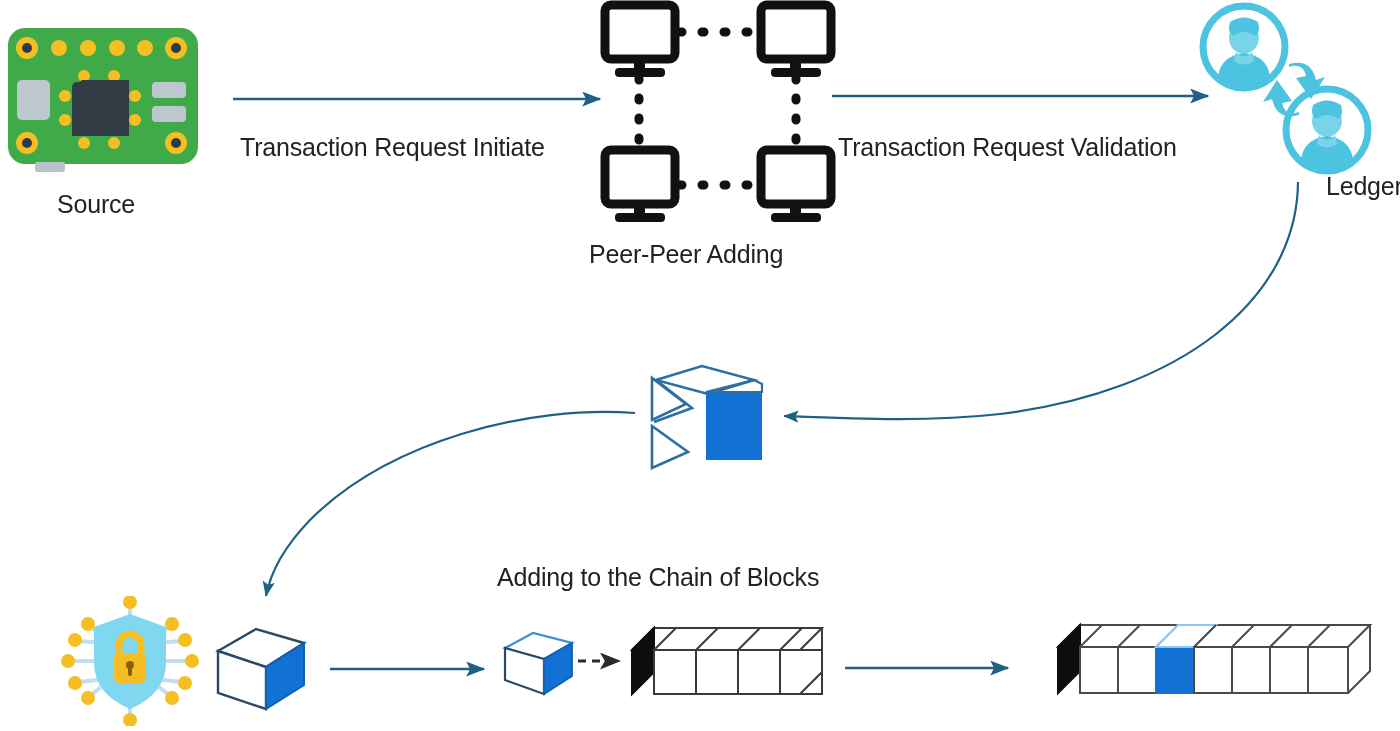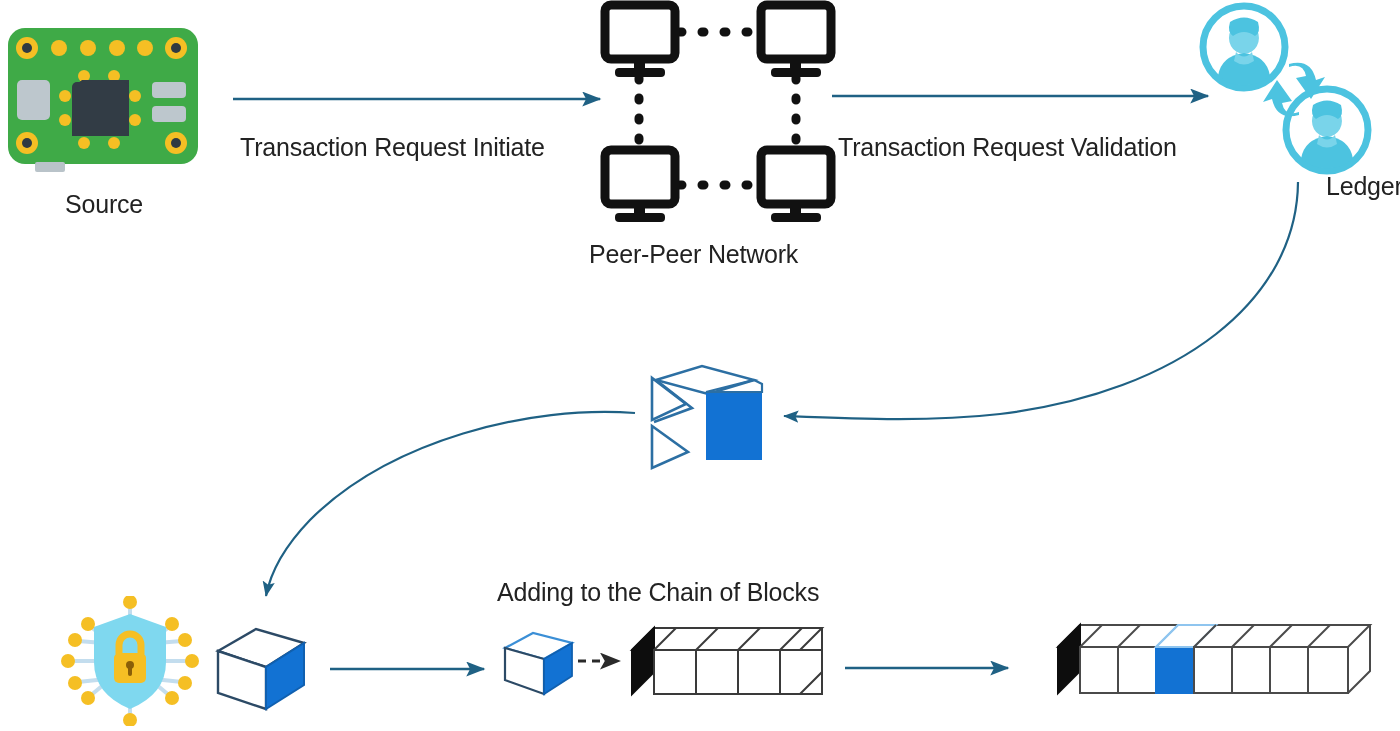--- a/index.html
+++ b/index.html
@@ -99,21 +99,21 @@
         <circle cx="110" cy="119" r="6" fill="#f5bf24"></circle>
       <circle cx="61" cy="72" r="6" fill="#f5bf24"></circle>
         <circle cx="61" cy="96" r="6" fill="#f5bf24"></circle>
       <circle cx="131" cy="72" r="6" fill="#f5bf24"></circle>
         <circle cx="131" cy="96" r="6" fill="#f5bf24"></circle>
 
       <path d="M68,64 L78,56 L125,56 L125,112 L68,112 Z" fill="#323c45"></path>
       <rect x="68" y="58" width="57" height="54" rx="5" fill="#323c45"></rect>
     </svg>
   </div>
-  <div class="label" style="left:57px;top:190px;margin-left:8px;">Source</div>
+  <div class="label" style="left:57px;top:190px;">Source</div>
 
   <div class="node ico" style="left:598px;top:0px;">
     <svg width="240" height="222" viewBox="0 0 240 222">
       <g fill="none" stroke="#111111" stroke-width="9" stroke-linecap="round">
 
         <line x1="82" y1="32" x2="158" y2="32" stroke-dasharray="2 20"></line>
         <line x1="82" y1="185" x2="158" y2="185" stroke-dasharray="2 20"></line>
         <line x1="41" y1="78" x2="41" y2="145" stroke-dasharray="2 18"></line>
         <line x1="198" y1="78" x2="198" y2="145" stroke-dasharray="2 18"></line>
       </g>
@@ -133,21 +133,21 @@
         <rect x="36" y="204" width="11" height="11" fill="#111"></rect>
         <rect x="17" y="213" width="50" height="9" rx="4" fill="#111"></rect>
       </g>
       <g>
         <rect x="163" y="150" width="70" height="54" rx="6" fill="none" stroke="#111" stroke-width="9"></rect>
         <rect x="192" y="204" width="11" height="11" fill="#111"></rect>
         <rect x="173" y="213" width="50" height="9" rx="4" fill="#111"></rect>
       </g>
     </svg>
   </div>
-  <div class="label" style="left:589px;top:240px;">Peer-Peer Network</div>
+  <div class="label" style="left:589px;top:240px;">Peer-Peer Adding</div>
 
   <div class="node ico" style="left:1196px;top:2px;">
     <svg width="180" height="180" viewBox="0 0 180 180">
 
       <g>
         <circle cx="48" cy="45" r="41" fill="none" stroke="#4cc3e0" stroke-width="7"></circle>
         <path d="M48,20 a15,16 0 1,1 -0.1,0 Z" fill="#79d4ea"></path>
         <path d="M34,20 q14,-9 28,0 q3,11 -3,14 q-11,-8 -22,0 q-6,-4 -3,-14 Z" fill="#4cc3e0"></path>
         <path d="M22,74 q3,-20 26,-23 q23,3 26,23 a41,41 0 0,1 -52,0 Z" fill="#4cc3e0"></path>
         <path d="M40,50 q8,9 16,0 l2,9 q-10,7 -20,0 Z" fill="#79d4ea"></path>
@@ -226,21 +226,21 @@
   </div>
 
   <div class="node ico" style="left:212px;top:623px;">
     <svg width="98" height="92" viewBox="0 0 98 92">
       <path d="M6,28 L44,6 L92,20 L54,44 Z" fill="#ffffff" stroke="#2c4a66" stroke-width="2.4"></path>
       <path d="M6,28 L6,70 L54,86 L54,44 Z" fill="#ffffff" stroke="#2c4a66" stroke-width="2.4"></path>
       <path d="M54,44 L92,20 L92,62 L54,86 Z" fill="#1272d3" stroke="#1060b0" stroke-width="2"></path>
     </svg>
   </div>
 
-  <div class="label" style="left:497px;top:578px;text-align:center;">Adding to the Chain of Blocks</div>
+  <div class="label" style="left:497px;top:563px;text-align:center;">Adding to the Chain of Blocks</div>
 
   <div class="node ico" style="left:500px;top:628px;">
     <svg width="78" height="72" viewBox="0 0 78 72">
       <path d="M5,20 L33,5 L72,15 L44,31 Z" fill="#ffffff" stroke="#3b8fd6" stroke-width="2.2"></path>
       <path d="M5,20 L5,52 L44,66 L44,31 Z" fill="#ffffff" stroke="#2c4a66" stroke-width="2.2"></path>
       <path d="M44,31 L72,15 L72,48 L44,66 Z" fill="#1272d3" stroke="#1060b0" stroke-width="1.8"></path>
     </svg>
   </div>
 
   <div class="node ico" style="left:626px;top:620px;">

